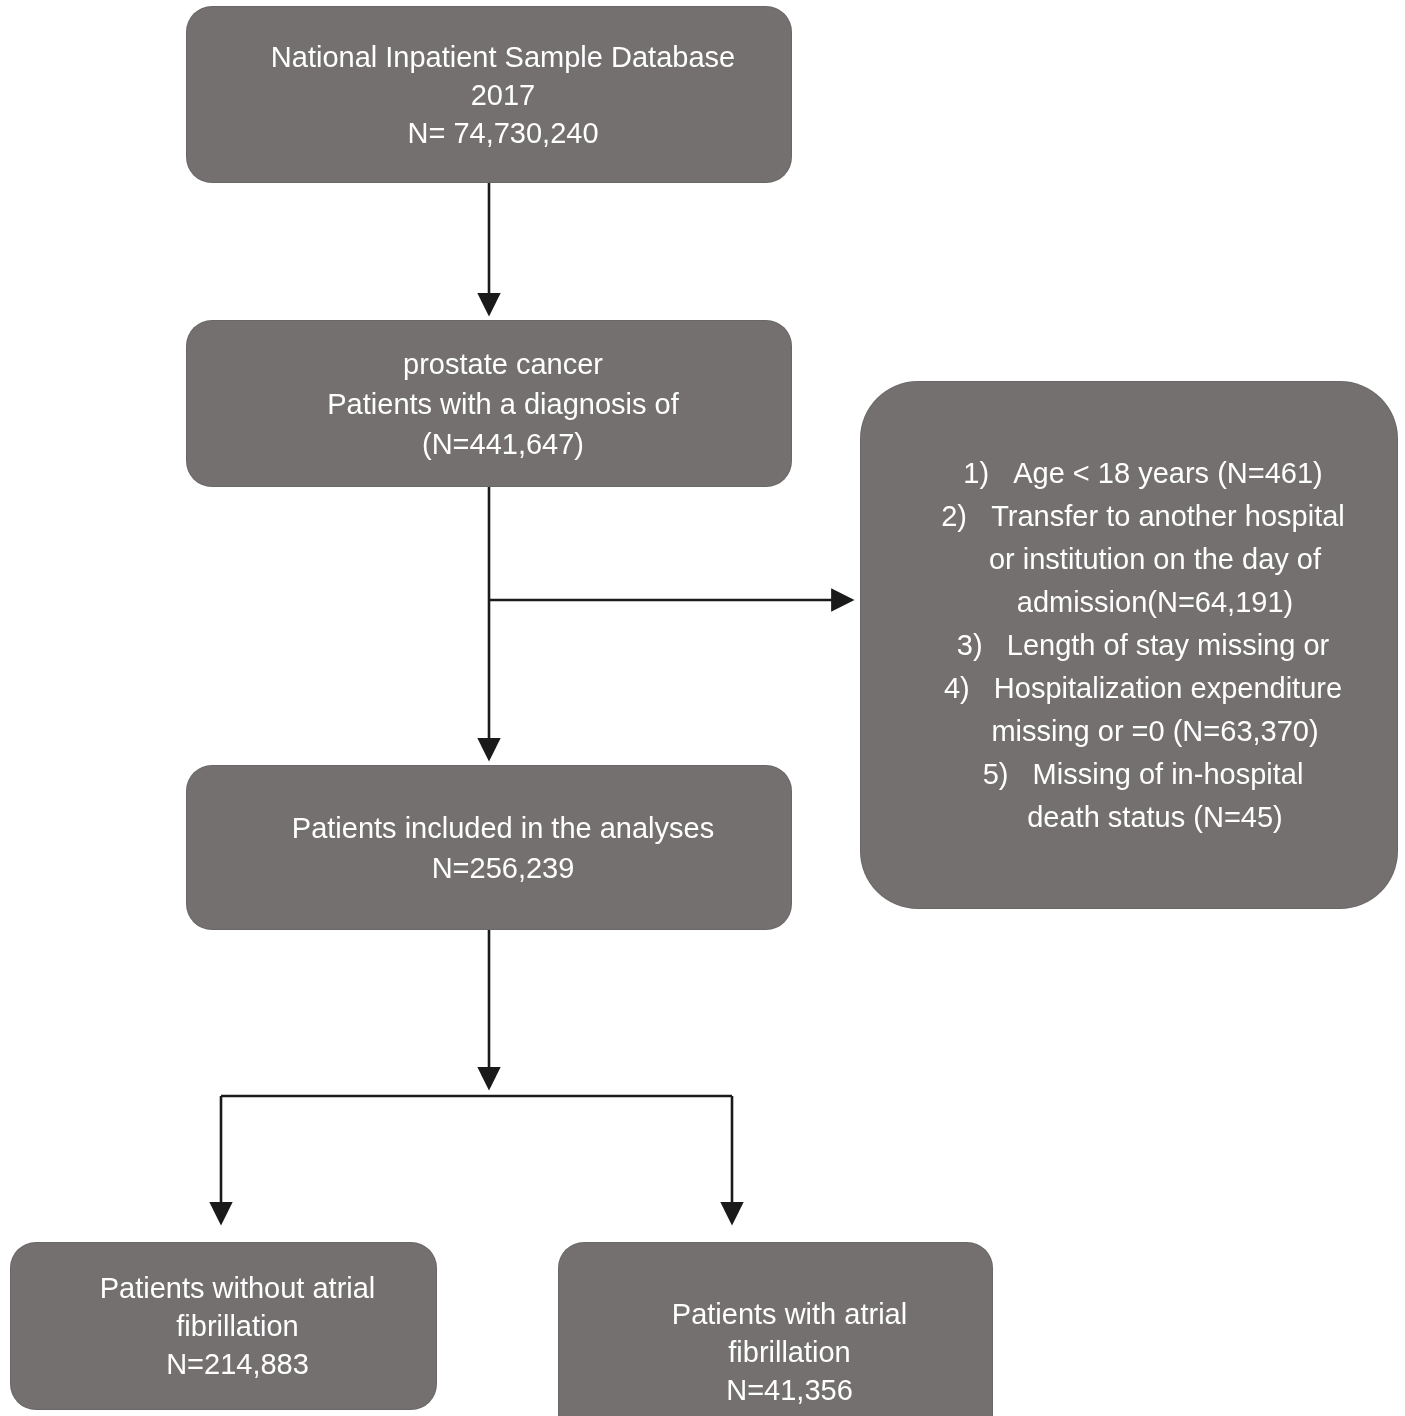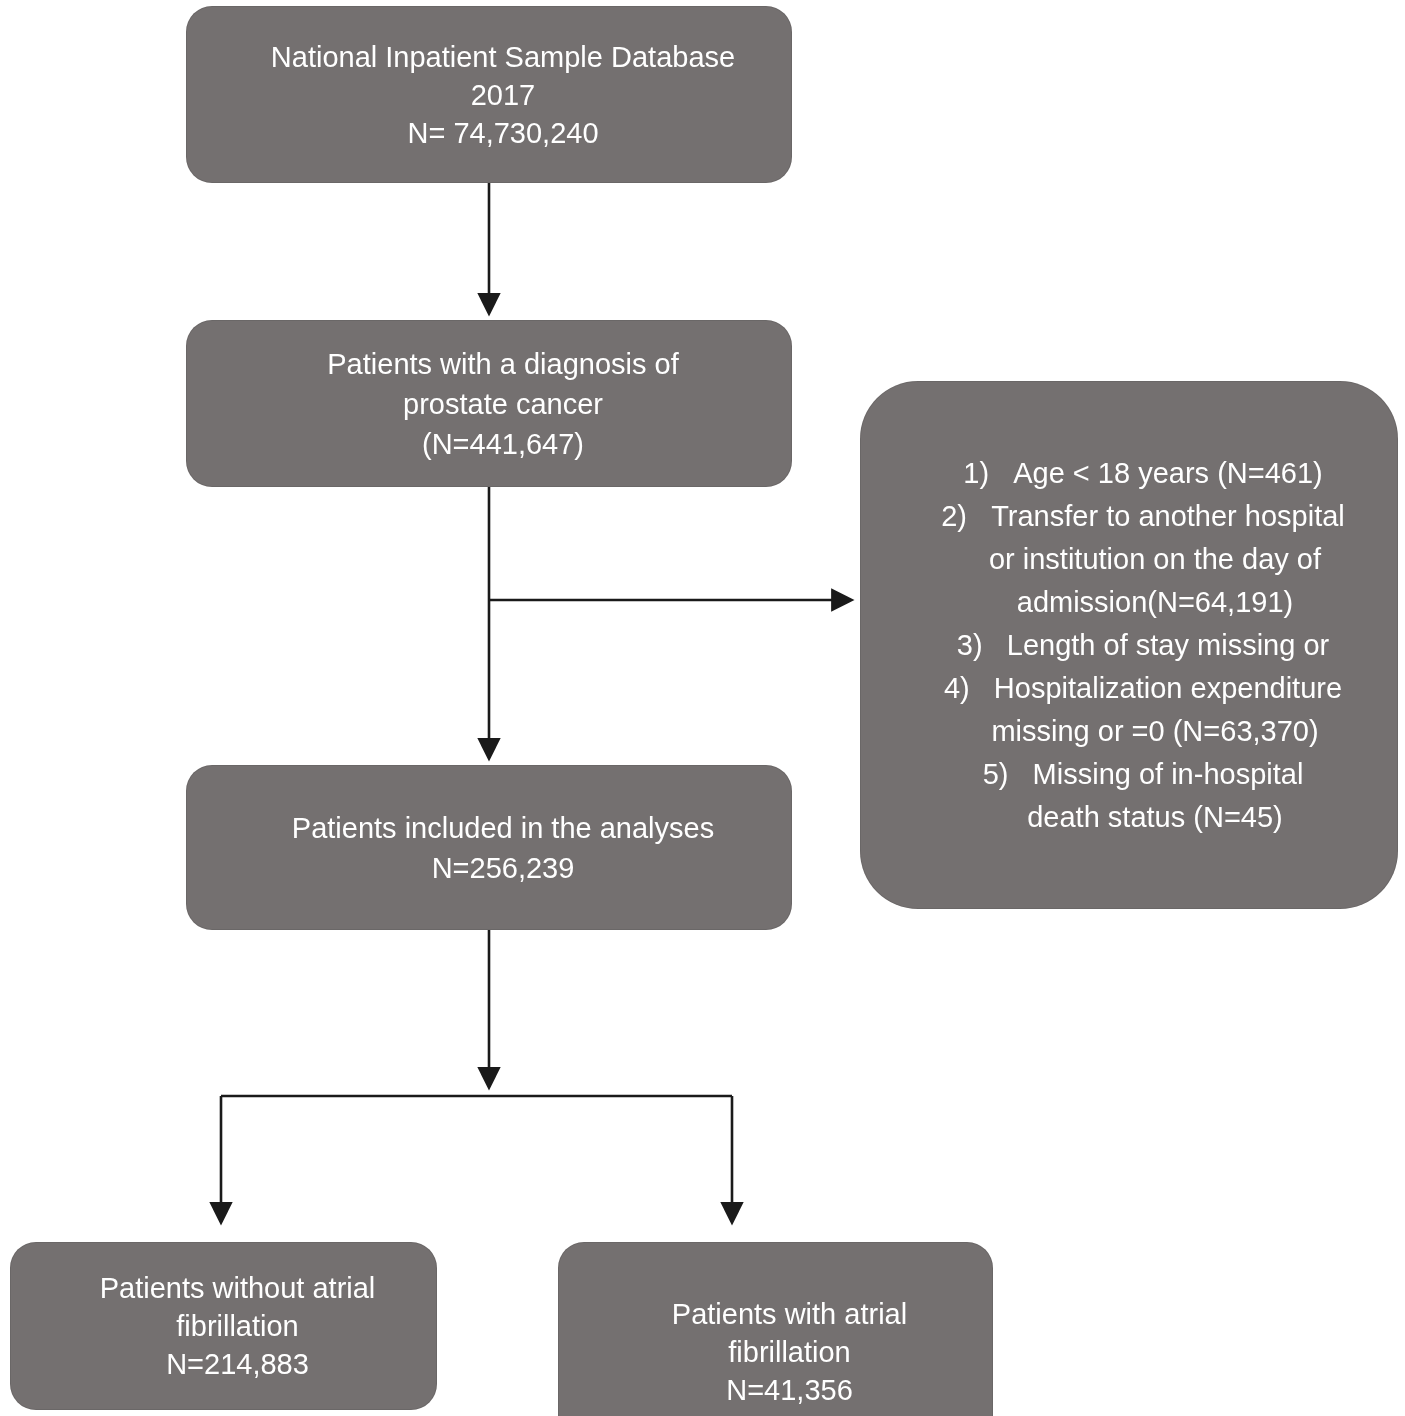--- a/index.html
+++ b/index.html
@@ -54,22 +54,22 @@
     <line x1="732" y1="1096" x2="732" y2="1222" marker-end="url(#arrowhead)"></line>
   </svg>
 
   <div class="box box-source">
     <div class="line">National Inpatient Sample Database</div>
     <div class="line">2017</div>
     <div class="line">N= 74,730,240</div>
   </div>
 
   <div class="box box-diagnosis">
+    <div class="line">prostate cancer</div>
     <div class="line">Patients with a diagnosis of</div>
-    <div class="line">prostate cancer</div>
     <div class="line">(N=441,647)</div>
   </div>
 
   <div class="box box-exclusions">
     <div class="line">1)&nbsp;&nbsp;&nbsp;Age &lt; 18 years (N=461)</div>
     <div class="line">2)&nbsp;&nbsp;&nbsp;Transfer to another hospital</div>
     <div class="line cont">or institution on the day of</div>
     <div class="line cont">admission(N=64,191)</div>
     <div class="line">3)&nbsp;&nbsp;&nbsp;Length of stay missing or</div>
     <div class="line">4)&nbsp;&nbsp;&nbsp;Hospitalization expenditure</div>

